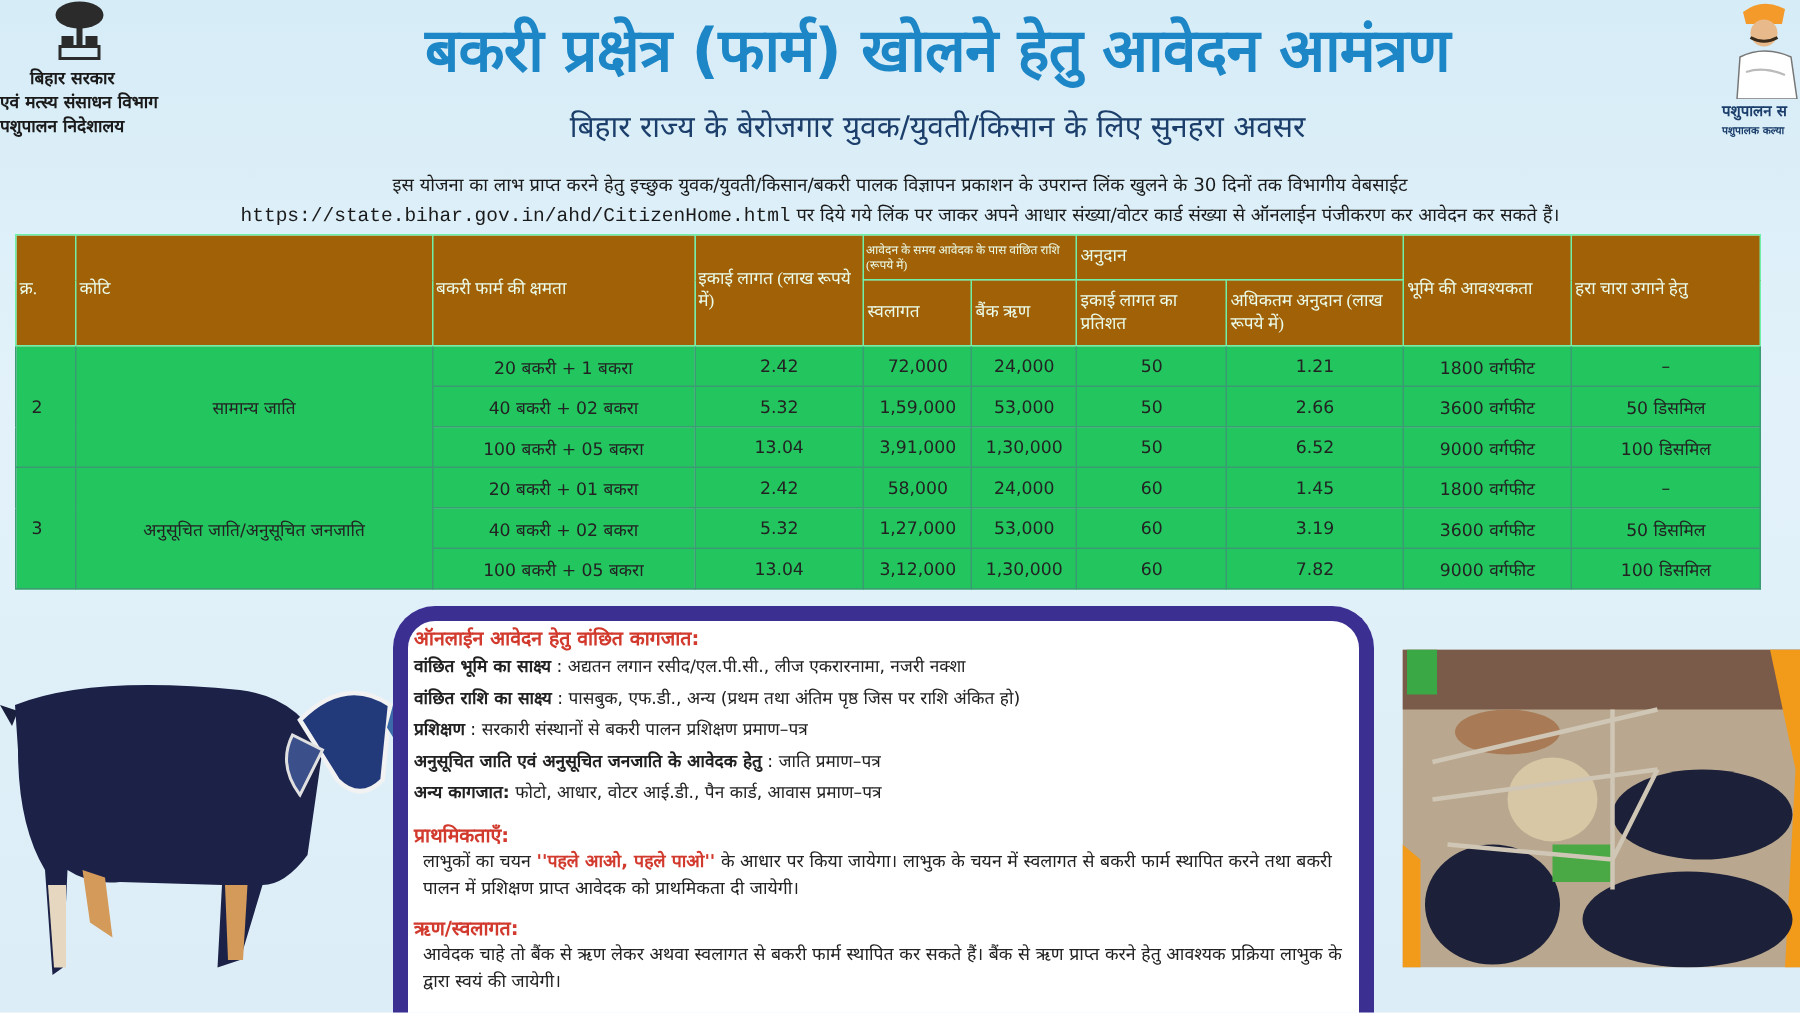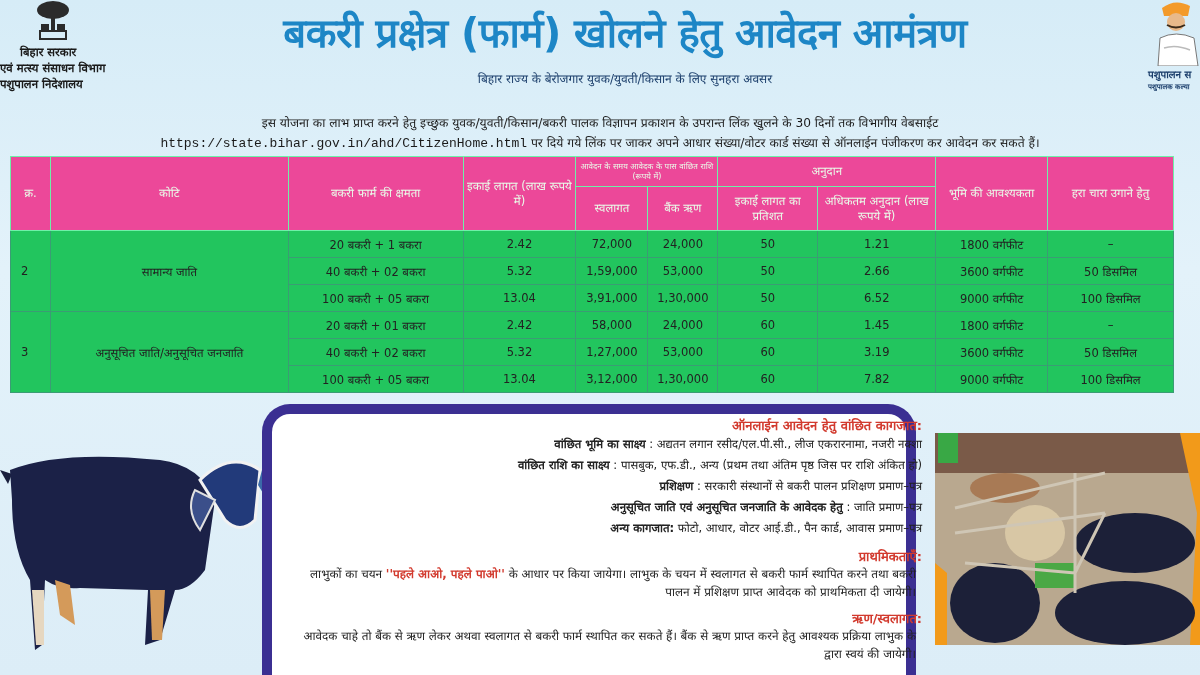--- a/index.html
+++ b/index.html
@@ -15,53 +15,53 @@
     .gov-text { position: absolute; left: 0; top: 44px; width: 150px; font-size: 11.5px; font-weight: bold; color: #1a1a1a; line-height: 16px; }
     .gov-text .l1 { display: block; padding-left: 20px; }
     .gov-text .l2 { display: block; }
     .gov-text .l3 { display: block; }
     .title {
       position: absolute; left: 250px; top: 4px; width: 750px; text-align: center;
       font-size: 40px; font-weight: bold; color: #1d86c6; letter-spacing: -0.5px;
     }
     .subtitle {
       position: absolute; left: 250px; top: 70px; width: 750px; text-align: center;
-      font-size: 12px; color: #1b3e6b;
+      font-size: 20px; color: #1b3e6b;
     }
     .mascot { position: absolute; left: 1150px; top: 0; width: 50px; height: 66px; }
     .mascot-text { position: absolute; left: 1148px; top: 68px; font-size: 10px; font-weight: bold; color: #1b3e6b; white-space: nowrap; line-height: 13px; }
     .mascot-text .s { font-size: 7px; display: block; }
     .intro {
       position: absolute; left: 20px; top: 113px; width: 1160px; text-align: center;
       font-size: 12.2px; color: #1a1a1a; line-height: 20px;
     }
     .intro .link { font-family: Liberation Mono, monospace; font-size: 13px; }
 
     table.scheme {
       position: absolute; left: 10px; top: 156px; width: 1164px;
       border-collapse: collapse; font-size: 11.5px;
     }
     table.scheme th {
-      background: #ec4899; color: #eafbe9; font-weight: normal;
-      border: 1.5px solid #6ff0a8; text-align: center; padding: 1px 2px; line-height: 15px;
+      background: #a16207; color: #eafbe9; font-weight: normal;
+      border: 1.5px solid #6ff0a8; text-align: left; padding: 1px 2px; line-height: 15px; font-family: Liberation Serif, serif;
     }
     table.scheme th.small { font-size: 8px; line-height: 10px; padding: 1px; }
     table.scheme td {
       background: #22c55e; border: 1.5px solid #3b9c74; text-align: center;
       height: 27px; padding: 0 4px; color: #222; font-size: 11.5px;
     }
     table.scheme td.left { text-align: left; padding-left: 10px; }
 
     .goat { position: absolute; left: 0; top: 440px; width: 300px; height: 220px; }
     .doc-box {
       position: absolute; left: 262px; top: 404px; width: 654px; height: 280px;
       border: 10px solid #3b2f92; border-bottom: none; border-radius: 28px 28px 0 0;
       background: #ffffff;
     }
-    .doc-inner { position: absolute; left: 16px; top: 0; width: 634px; text-align: right; font-size: 11.5px; color: #222; }
+    .doc-inner { position: absolute; left: 4px; top: 0; width: 634px; text-align: left; font-size: 11.5px; color: #222; }
     .sec-title { color: #d23a2e; font-size: 13px; font-weight: bold; }
     .doc-line { line-height: 21px; }
     .doc-line b { font-weight: bold; }
     .para { font-size: 11.8px; line-height: 18px; padding: 0 6px; }
     .red { color: #d23a2e; font-weight: bold; }
 
     .photo-frame { position: absolute; left: 935px; top: 433px; width: 265px; height: 212px; }
   </style>
 </head>
 <body>

